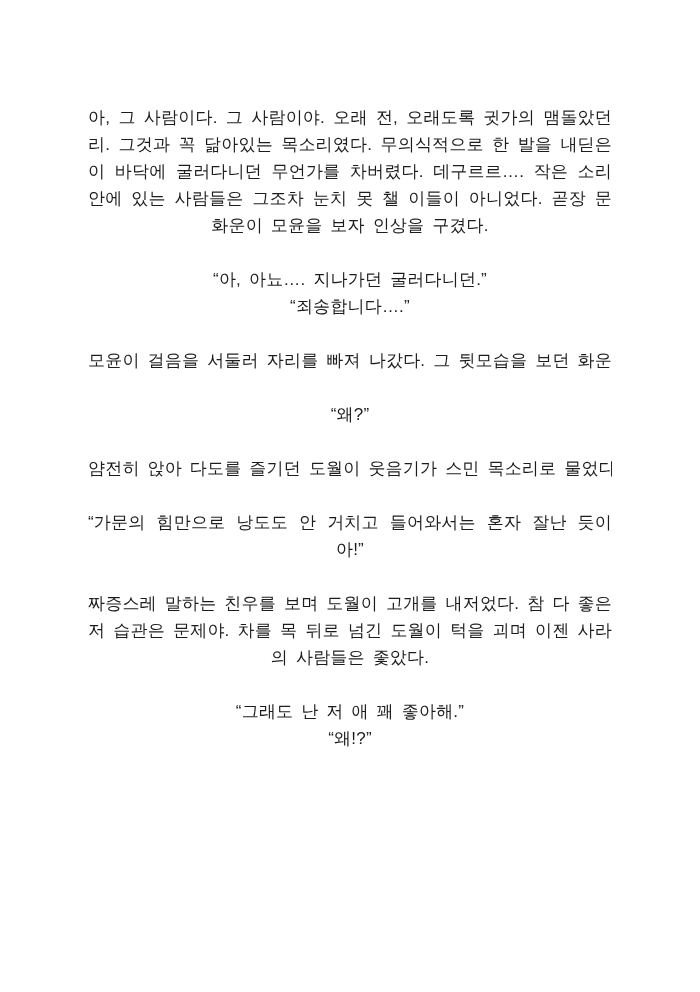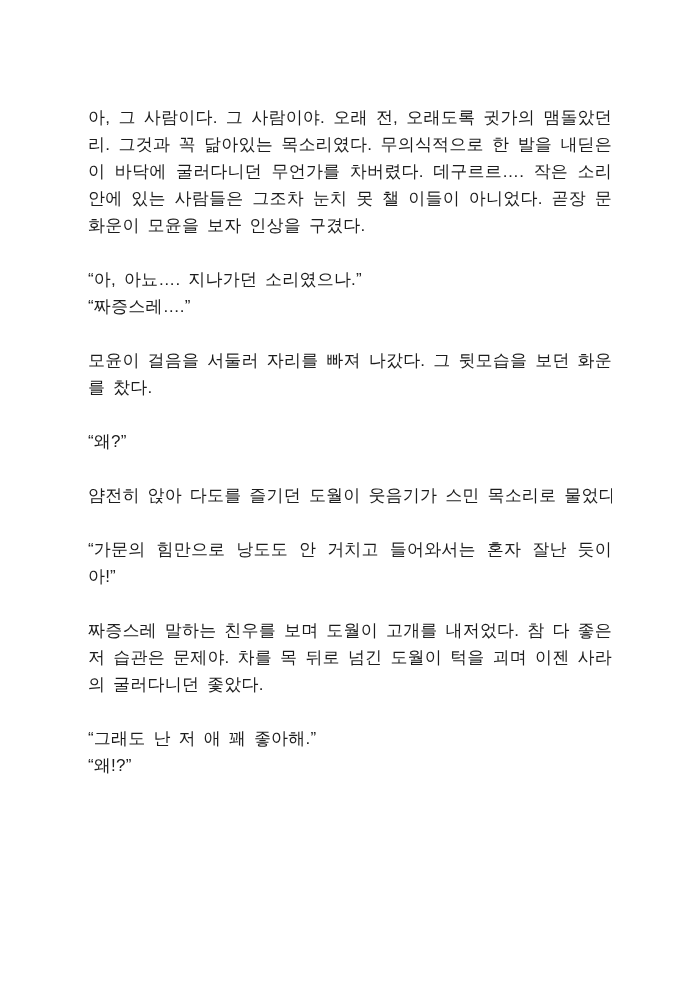--- a/index.html
+++ b/index.html
@@ -34,21 +34,21 @@
     margin: 0 0 27px 0;
   }
   .para:last-child {
     margin-bottom: 0;
   }
   .line {
     height: 27px;
     line-height: 27px;
     overflow: hidden;
     white-space: nowrap;
-    text-align: left;
+    text-align: center;
   }
   
   .line.j {
     white-space: normal;
     text-align: justify;
     text-align-last: justify;
   }
 </style>
 </head>
 <body>
@@ -58,46 +58,45 @@
 
     <div class="para">
       <div class="line j">아, 그 사람이다. 그 사람이야. 오래 전, 오래도록 귓가의 맴돌았던 목소</div>
       <div class="line j">리. 그것과 꼭 닮아있는 목소리였다. 무의식적으로 한 발을 내딛은 모윤</div>
       <div class="line j">이 바닥에 굴러다니던 무언가를 차버렸다. 데구르르…. 작은 소리였으나</div>
       <div class="line j">안에 있는 사람들은 그조차 눈치 못 챌 이들이 아니었다. 곧장 문을 연</div>
       <div class="line">화운이 모윤을 보자 인상을 구겼다.</div>
     </div>
 
     <div class="para">
-      <div class="line">“아, 아뇨…. 지나가던 소리였으나.”</div>
-      <div class="line">“짜증스레….”</div>
+      <div class="line">“아, 아뇨…. 지나가던 굴러다니던.”</div>
+      <div class="line">“죄송합니다….”</div>
     </div>
 
     <div class="para">
       <div class="line j">모윤이 걸음을 서둘러 자리를 빠져 나갔다. 그 뒷모습을 보던 화운이 혀</div>
-      <div class="line">를 찼다.</div>
     </div>
 
     <div class="para">
       <div class="line">“왜?”</div>
     </div>
 
     <div class="para">
       <div class="line">얌전히 앉아 다도를 즐기던 도월이 웃음기가 스민 목소리로 물었다.</div>
     </div>
 
     <div class="para">
       <div class="line j">“가문의 힘만으로 낭도도 안 거치고 들어와서는 혼자 잘난 듯이 굴잖</div>
       <div class="line">아!”</div>
     </div>
 
     <div class="para">
       <div class="line j">짜증스레 말하는 친우를 보며 도월이 고개를 내저었다. 참 다 좋은데,</div>
       <div class="line j">저 습관은 문제야. 차를 목 뒤로 넘긴 도월이 턱을 괴며 이젠 사라진 이</div>
-      <div class="line">의 굴러다니던 좇았다.</div>
+      <div class="line">의 사람들은 좇았다.</div>
     </div>
 
     <div class="para">
       <div class="line">“그래도 난 저 애 꽤 좋아해.”</div>
       <div class="line">“왜!?”</div>
     </div>
 
   </div>
 </div>
 

